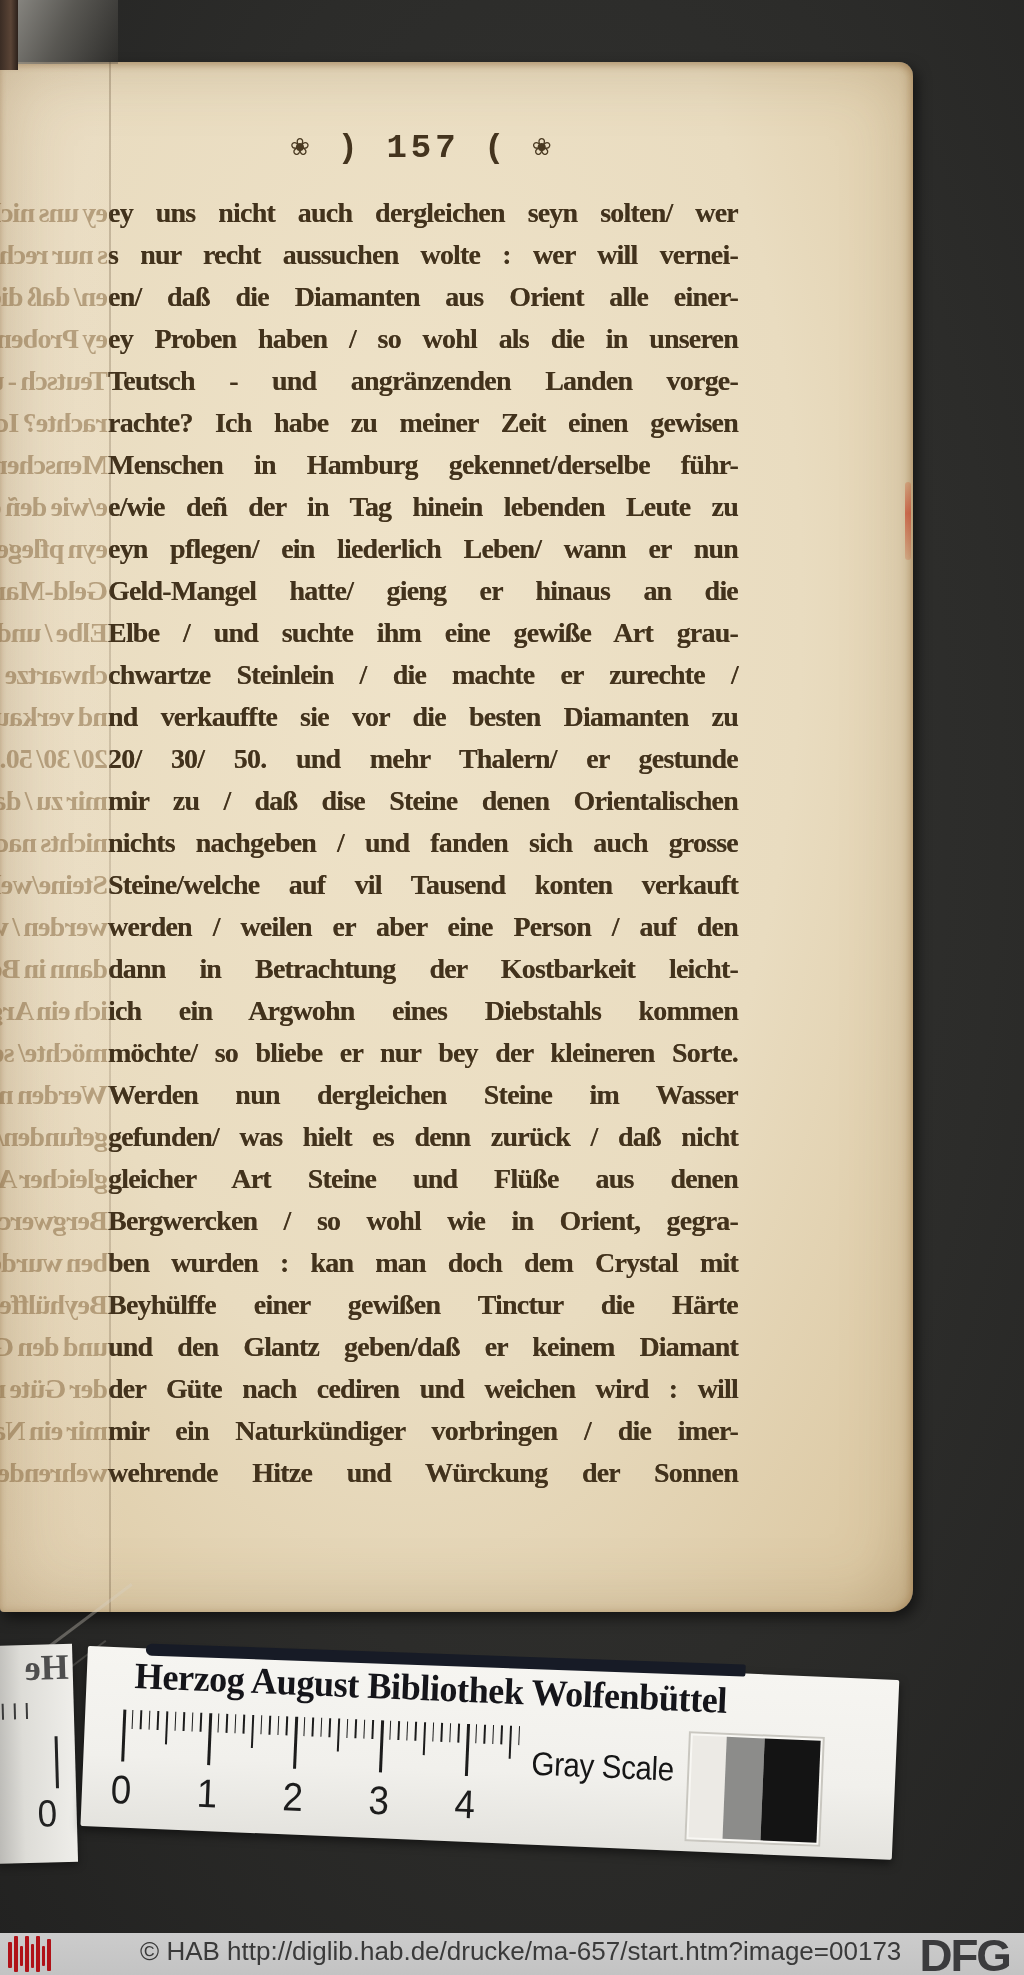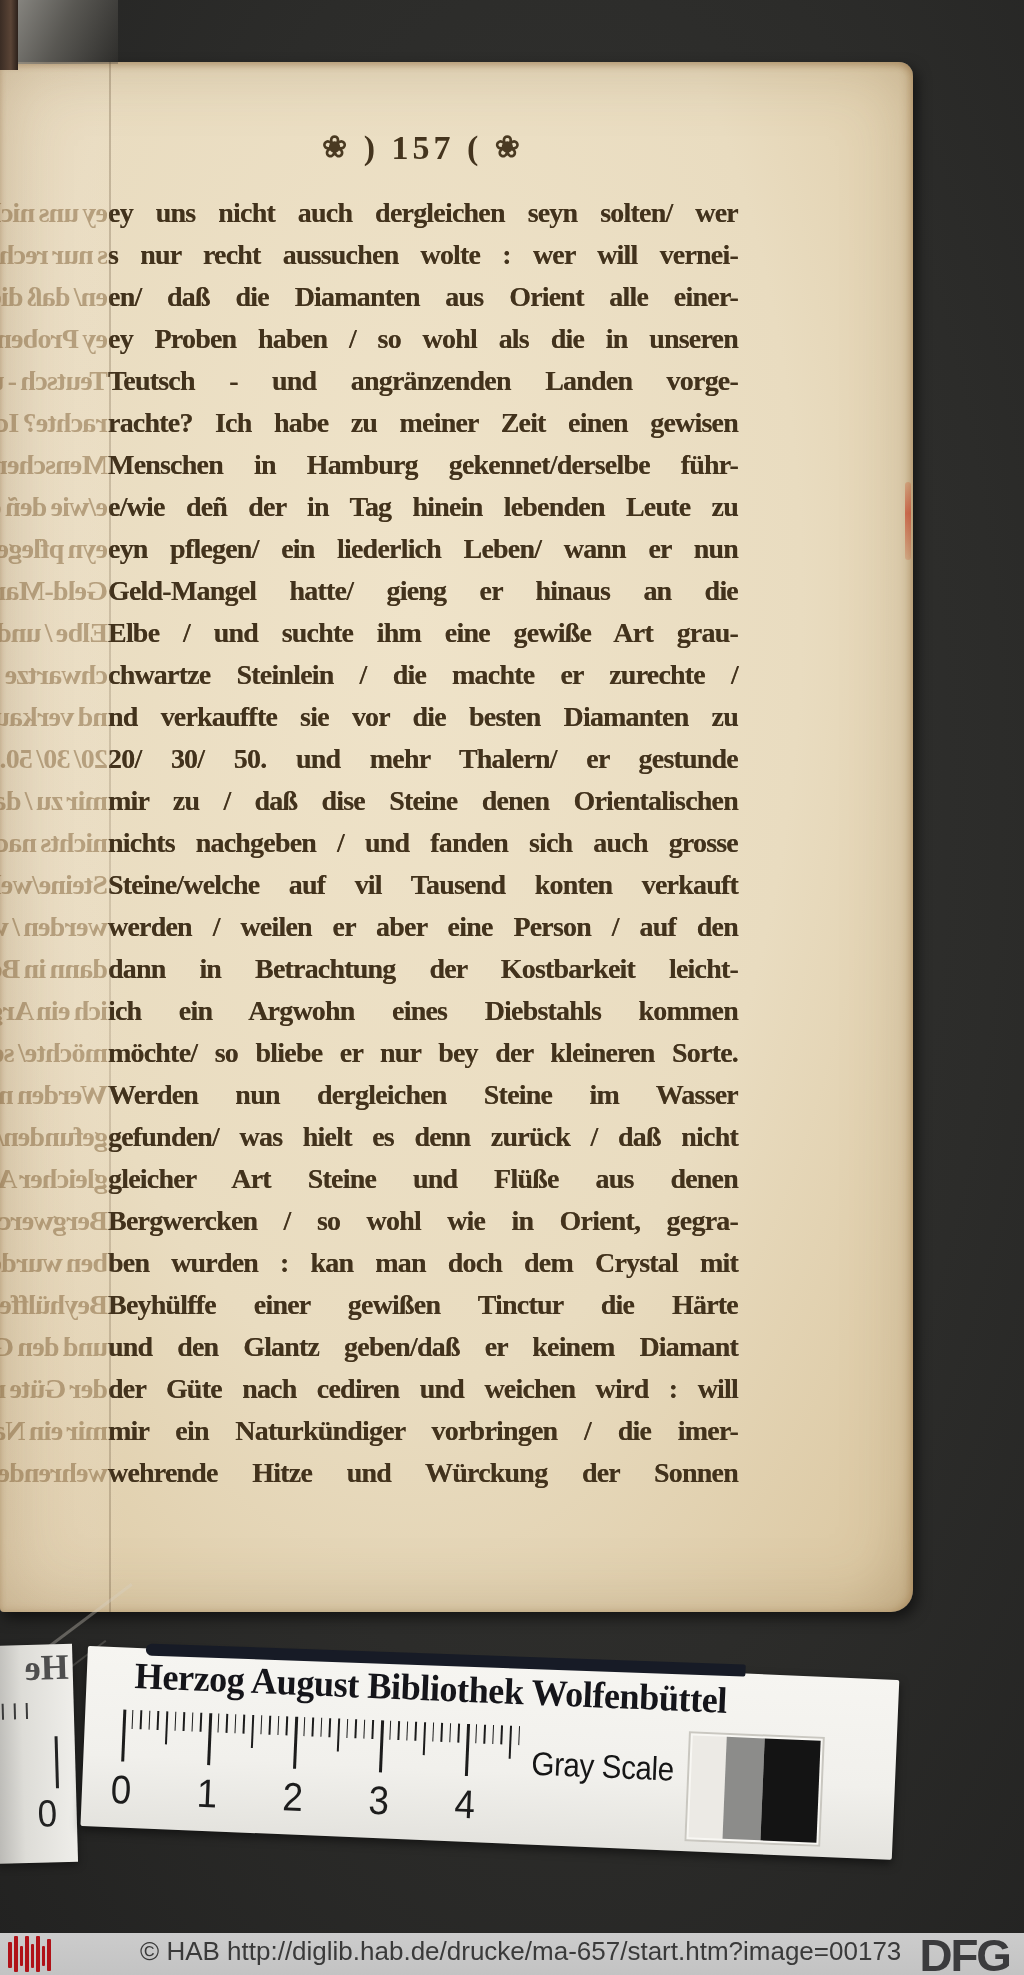--- a/index.html
+++ b/index.html
@@ -21,21 +21,21 @@
   .crease{
     position:absolute;left:109px;top:0;width:2px;height:1550px;
     background:linear-gradient(180deg, rgba(100,80,55,.30), rgba(100,80,55,.18) 60%, rgba(100,80,55,.30));
   }
   .red-edge-mark{
     position:absolute;left:905px;top:420px;width:6px;height:78px;border-radius:3px;
     background:linear-gradient(180deg, rgba(205,80,35,.25), rgba(196,50,25,.6) 40%, rgba(205,80,35,.2));
   }
   .header-line{
     position:absolute;left:108px;top:62px;width:630px;height:50px;
-    text-align:center;font-family:Liberation Serif, serif;font-weight:700;
+    text-align:center;font-family:Liberation Mono, monospace;font-weight:700;
     font-size:34px;line-height:48px;color:#44341e;letter-spacing:4px;
   }
   .header-line .orn{font-size:30px;position:relative;top:-2px;color:#4a3a22;}
   .body-text{
     position:absolute;left:108px;top:130px;width:630px;
     font-family:"Liberation Serif", serif;font-weight:700;font-size:28px;line-height:42px;
     color:#42321c;letter-spacing:-0.8px;word-spacing:-2px;
     text-shadow:0 0 .6px rgba(66,50,28,.6);
   }
   .body-text .line{text-align:justify;text-align-last:justify;height:42px;white-space:nowrap;}

